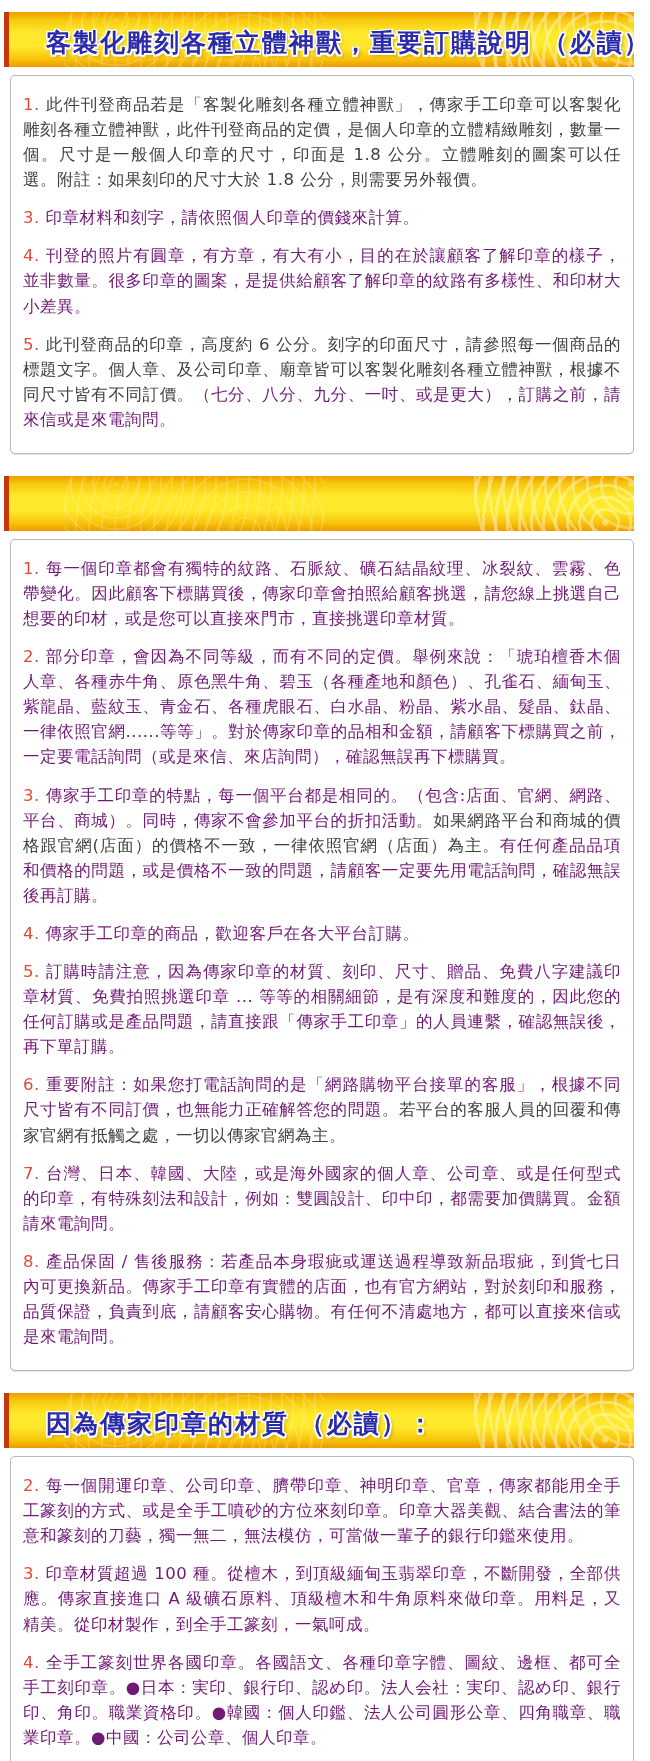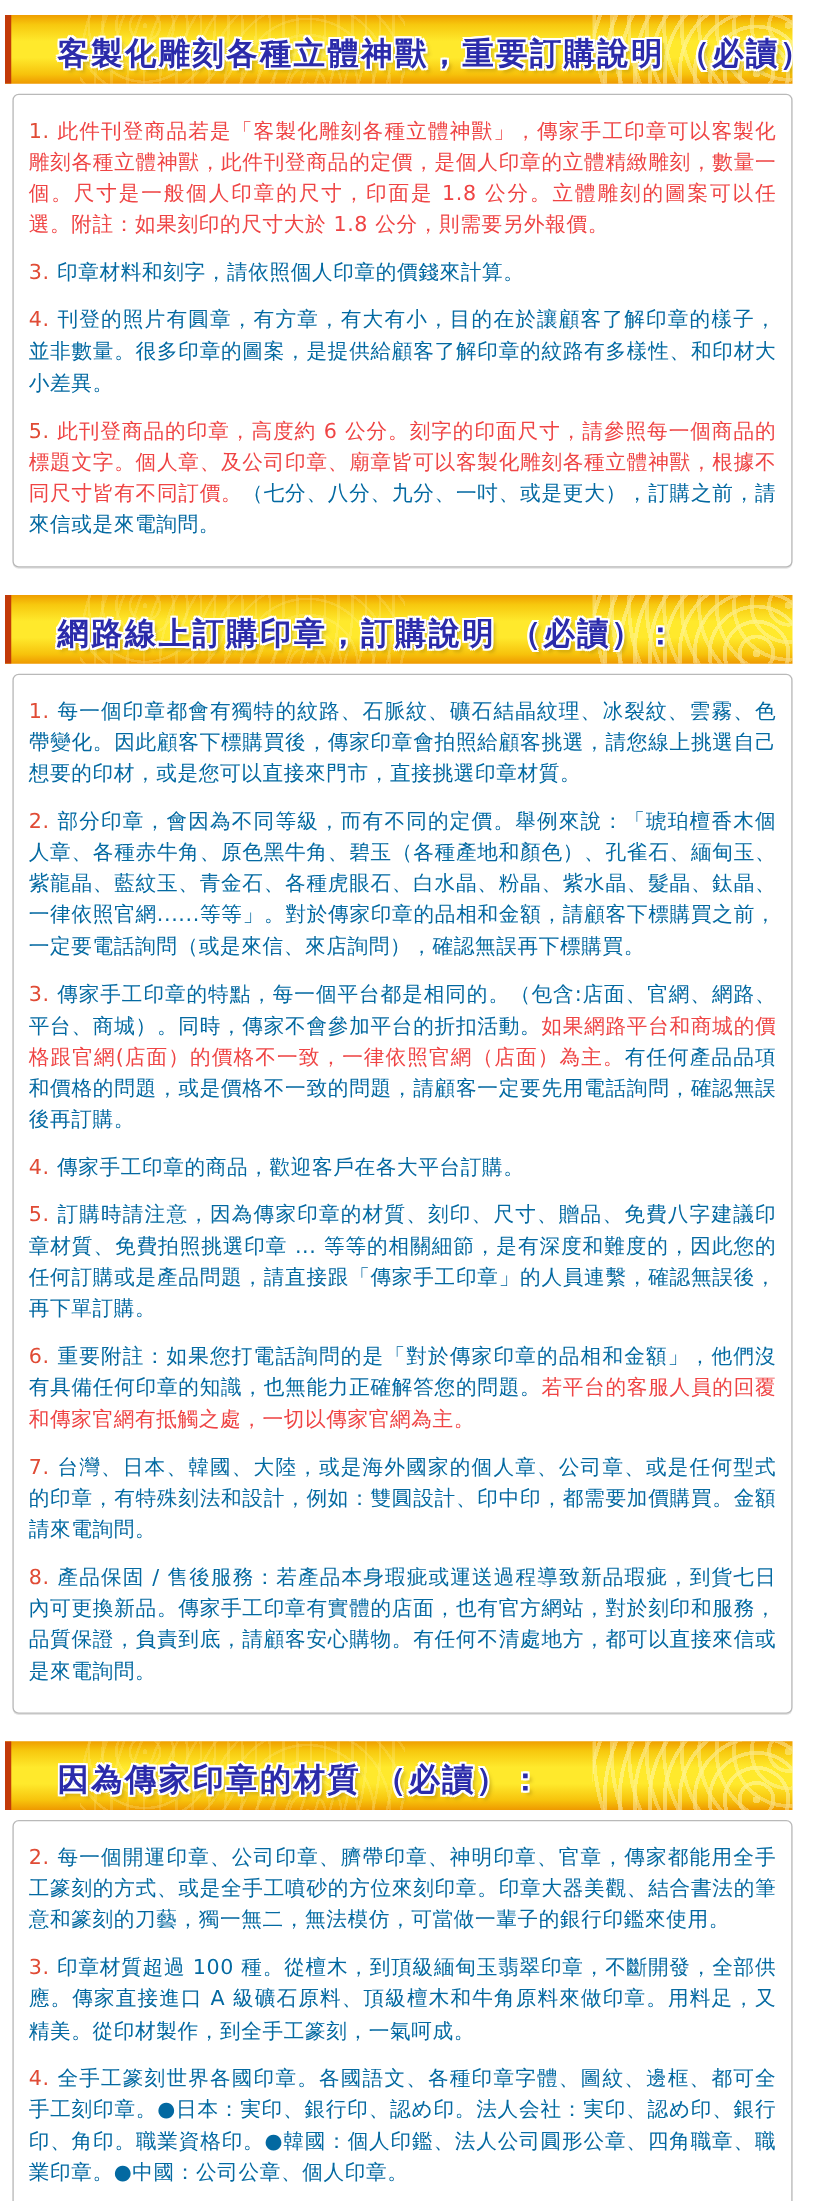--- a/index.html
+++ b/index.html
@@ -67,22 +67,22 @@
     box-shadow: 0 1px 0 #e3e3e3;
     padding: 3px 12px 8px 12px;
   }
   .box p {
     margin: 13px 0;
     font-size: 16.5px;
     line-height: 1.52;
     letter-spacing: 0.5px;
     text-align: justify;
   }
-  .seg-red  { color: #ef4444; }
-  .seg-blue { color: #0369a1; }
+  .seg-red  { color: #404040; }
+  .seg-blue { color: #701a75; }
   .num      { color: #e04b35; }
 </style>
 </head>
 <body>
 
 <div class="page">
 
   <div class="section">
     <div class="banner">
       <span class="banner-bar"></span>
@@ -96,29 +96,28 @@
         <p><span class="num">4. </span><span class="seg-blue">刊登的照片有圓章，有方章，有大有小，目的在於讓顧客了解印章的樣子，並非數量。很多印章的圖案，是提供給顧客了解印章的紋路有多樣性、和印材大小差異。</span></p>
         <p><span class="num">5. </span><span class="seg-red">此刊登商品的印章，高度約 6 公分。刻字的印面尺寸，請參照每一個商品的標題文字。個人章、及公司印章、廟章皆可以客製化雕刻各種立體神獸，根據不同尺寸皆有不同訂價。</span><span class="seg-blue">（七分、八分、九分、一吋、或是更大），訂購之前，請來信或是來電詢問。</span></p>
       </div>
   </div>
 
   <div class="section">
     <div class="banner">
       <span class="banner-bar"></span>
       <span class="banner-ornament2"></span>
       <span class="banner-ornament"></span>
-      <span class="banner-title">網路線上訂購印章，訂購說明 （必讀）：</span>
     </div>
     <div class="box">
         <p><span class="num">1. </span><span class="seg-blue">每一個印章都會有獨特的紋路、石脈紋、礦石結晶紋理、冰裂紋、雲霧、色帶變化。因此顧客下標購買後，傳家印章會拍照給顧客挑選，請您線上挑選自己想要的印材，或是您可以直接來門市，直接挑選印章材質。</span></p>
         <p><span class="num">2. </span><span class="seg-blue">部分印章，會因為不同等級，而有不同的定價。舉例來說：「琥珀檀香木個人章、各種赤牛角、原色黑牛角、碧玉（各種產地和顏色）、孔雀石、緬甸玉、紫龍晶、藍紋玉、青金石、各種虎眼石、白水晶、粉晶、紫水晶、髮晶、鈦晶、一律依照官網......等等」。對於傳家印章的品相和金額，請顧客下標購買之前，一定要電話詢問（或是來信、來店詢問），確認無誤再下標購買。</span></p>
         <p><span class="num">3. </span><span class="seg-blue">傳家手工印章的特點，每一個平台都是相同的。（包含:店面、官網、網路、平台、商城）。同時，傳家不會參加平台的折扣活動。</span><span class="seg-red">如果網路平台和商城的價格跟官網(店面）的價格不一致，一律依照官網（店面）為主。</span><span class="seg-blue">有任何產品品項和價格的問題，或是價格不一致的問題，請顧客一定要先用電話詢問，確認無誤後再訂購。</span></p>
         <p><span class="num">4. </span><span class="seg-blue">傳家手工印章的商品，歡迎客戶在各大平台訂購。</span></p>
         <p><span class="num">5. </span><span class="seg-blue">訂購時請注意，因為傳家印章的材質、刻印、尺寸、贈品、免費八字建議印章材質、免費拍照挑選印章 ... 等等的相關細節，是有深度和難度的，因此您的任何訂購或是產品問題，請直接跟「傳家手工印章」的人員連繫，確認無誤後，再下單訂購。</span></p>
-        <p><span class="num">6. </span><span class="seg-blue">重要附註：如果您打電話詢問的是「對於傳家印章的品相和金額」，他們沒有具備任何印章的知識，也無能力正確解答您的問題。</span><span class="seg-red">若平台的客服人員的回覆和傳家官網有抵觸之處，一切以傳家官網為主。</span></p>
+        <p><span class="num">6. </span><span class="seg-blue">重要附註：如果您打電話詢問的是「網路購物平台接單的客服」，根據不同尺寸皆有不同訂價，也無能力正確解答您的問題。</span><span class="seg-red">若平台的客服人員的回覆和傳家官網有抵觸之處，一切以傳家官網為主。</span></p>
         <p><span class="num">7. </span><span class="seg-blue">台灣、日本、韓國、大陸，或是海外國家的個人章、公司章、或是任何型式的印章，有特殊刻法和設計，例如：雙圓設計、印中印，都需要加價購買。金額請來電詢問。</span></p>
         <p><span class="num">8. </span><span class="seg-blue">產品保固 / 售後服務：若產品本身瑕疵或運送過程導致新品瑕疵，到貨七日內可更換新品。傳家手工印章有實體的店面，也有官方網站，對於刻印和服務，品質保證，負責到底，請顧客安心購物。有任何不清處地方，都可以直接來信或是來電詢問。</span></p>
       </div>
   </div>
 
   <div class="section">
     <div class="banner">
       <span class="banner-bar"></span>
       <span class="banner-ornament2"></span>
       <span class="banner-ornament"></span>

